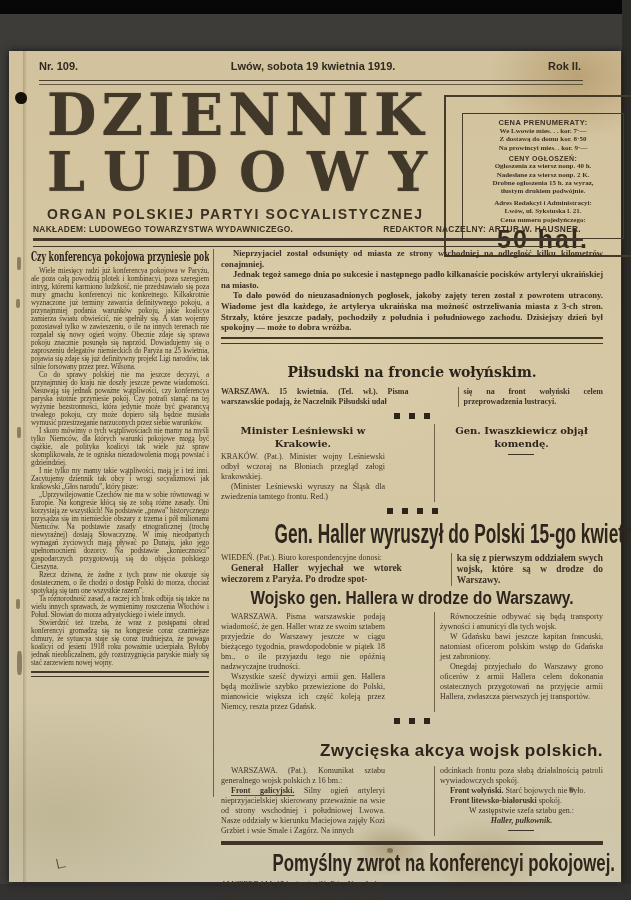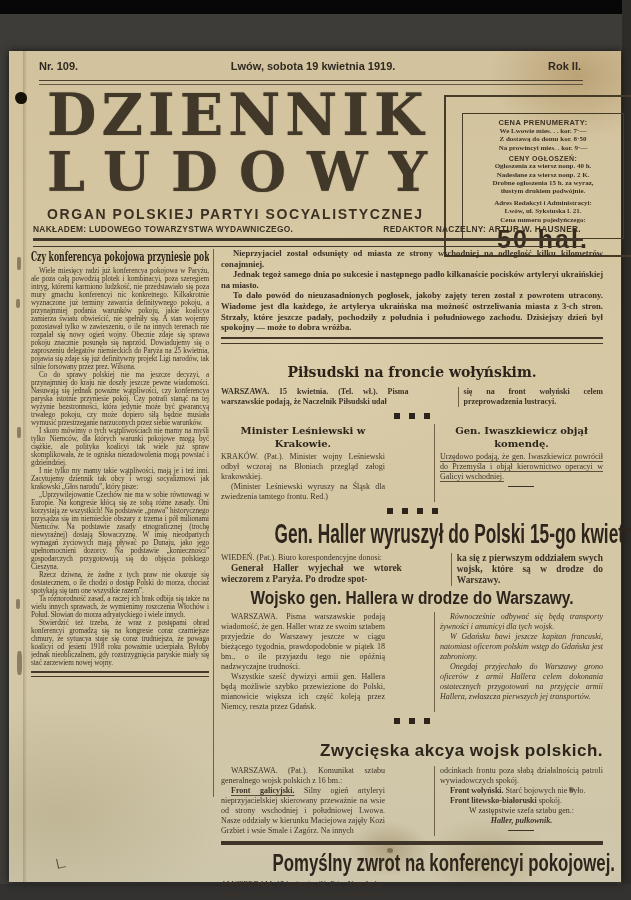--- a/index.html
+++ b/index.html
@@ -196,23 +196,20 @@
       <div class="col2">
         <div class="cL" style="width:50%;">
           <div class="duo-title">Minister Leśniewski w Krakowie.</div>
           <div class="bt">
             <p class="noind">KRAKÓW. (Pat.). Minister wojny Leśniewski odbył wczoraj na Błoniach przegląd załogi krakowskiej.</p>
             <p>(Minister Leśniewski wyruszy na Śląsk dla zwiedzenia tamtego frontu. Red.)</p>
           </div>
         </div>
         <div class="cR" style="width:50%;">
           <div class="duo-title">Gen. Iwaszkiewicz objął komendę.</div>
-          <div class="bt">
-            <p class="noind und">Urzędowo podają, że gen. Iwaszkiewicz powrócił do Przemyśla i objął kierownictwo operacyi w Galicyi wschodniej.</p>
-          </div>
           <div class="dash"></div>
         </div>
       </div>
       <div class="sep">
           <i></i>
           <i></i>
           <i></i>
           <i></i>
         </div>
 
@@ -227,21 +224,21 @@
         </div>
       </div>
 
       <div>
         <div class="h-sans h-wojsko">Wojsko gen. Hallera w drodze do Warszawy.</div>
         <div class="col2 bt">
           <div class="cL" style="width:50%;">
             <p>WARSZAWA. Pisma warszawskie podają wiadomość, że gen. Haller wraz ze swoim sztabem przyjedzie do Warszawy jeszcze w ciągu bieżącego tygodnia, prawdopodobnie w piątek 18 bm., o ile przyjazdu tego nie opóźnią nadzwyczajne trudności.</p>
             <p>Wszystkie sześć dywizyi armii gen. Hallera będą możliwie szybko przewiezione do Polski, mianowicie większa ich część koleją przez Niemcy, reszta przez Gdańsk.</p>
           </div>
-          <div class="cR" style="width:50%;font-style:italic;">
+          <div class="cR" style="width:50%;">
             <p>Równocześnie odbywać się będą transporty żywności i amunicyi dla tych wojsk.</p>
             <p>W Gdańsku bawi jeszcze kapitan francuski, natomiast oficerom polskim wstęp do Gdańska jest zabroniony.</p>
             <p>Onegdaj przyjechało do Warszawy grono oficerów z armii Hallera celem dokonania ostatecznych przygotowań na przyjęcie armii Hallera, zwłaszcza pierwszych jej transportów.</p>
           </div>
         </div>
         <div class="sep">
             <i></i>
             <i></i>
             <i></i>
           </div>

